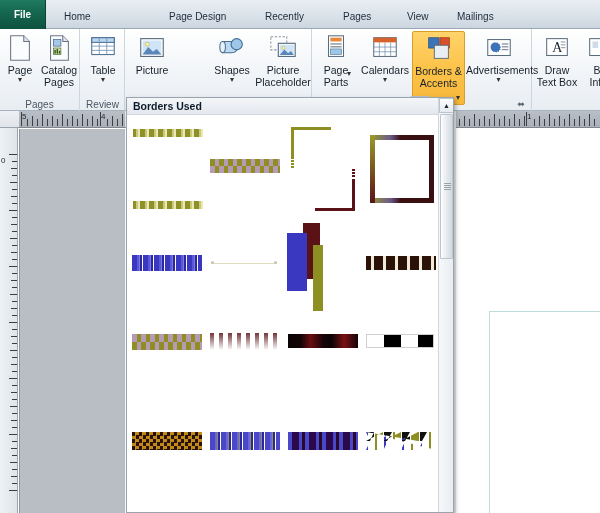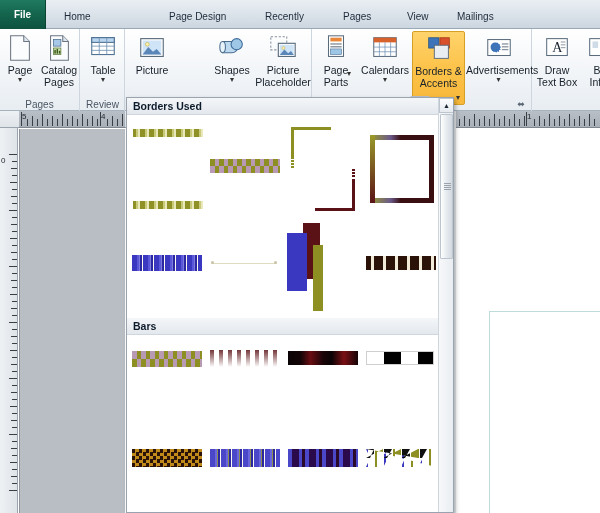--- a/index.html
+++ b/index.html
@@ -519,21 +519,20 @@
         <div class="art" style="left:2px;top:10px;width:20px;height:58px;background:#3a37c0;"></div>
         <div class="art" style="left:28px;top:22px;width:10px;height:66px;background:#8d8f22;"></div>
       </div>
       <div class="gal-cell" style="left:236px;">
         <div class="art" style="left:3px;top:33px;width:70px;height:14px;background:#2a1208;"></div>
         <div class="art" style="left:3px;top:33px;width:70px;height:14px;background:
           repeating-linear-gradient(to right,transparent 0 5px,#f2ead8 5px 8px,transparent 8px 12px);"></div>
       </div>
     </div>
 
-    <div class="gal-header">Bars</div>
 
     <div class="gal-body" style="height:112px;">
       <div class="gal-cell" style="left:2px;">
         <div class="art" style="left:3px;top:16px;width:70px;height:8px;background:
           repeating-linear-gradient(to right,#b89ab4 0 5px,#8d8f22 5px 9px);"></div>
         <div class="art" style="left:3px;top:24px;width:70px;height:8px;background:
           repeating-linear-gradient(to right,#8d8f22 0 5px,#b89ab4 5px 9px);"></div>
       </div>
       <div class="gal-cell" style="left:80px;">
         <div class="art" style="left:3px;top:15px;width:70px;height:17px;background:

